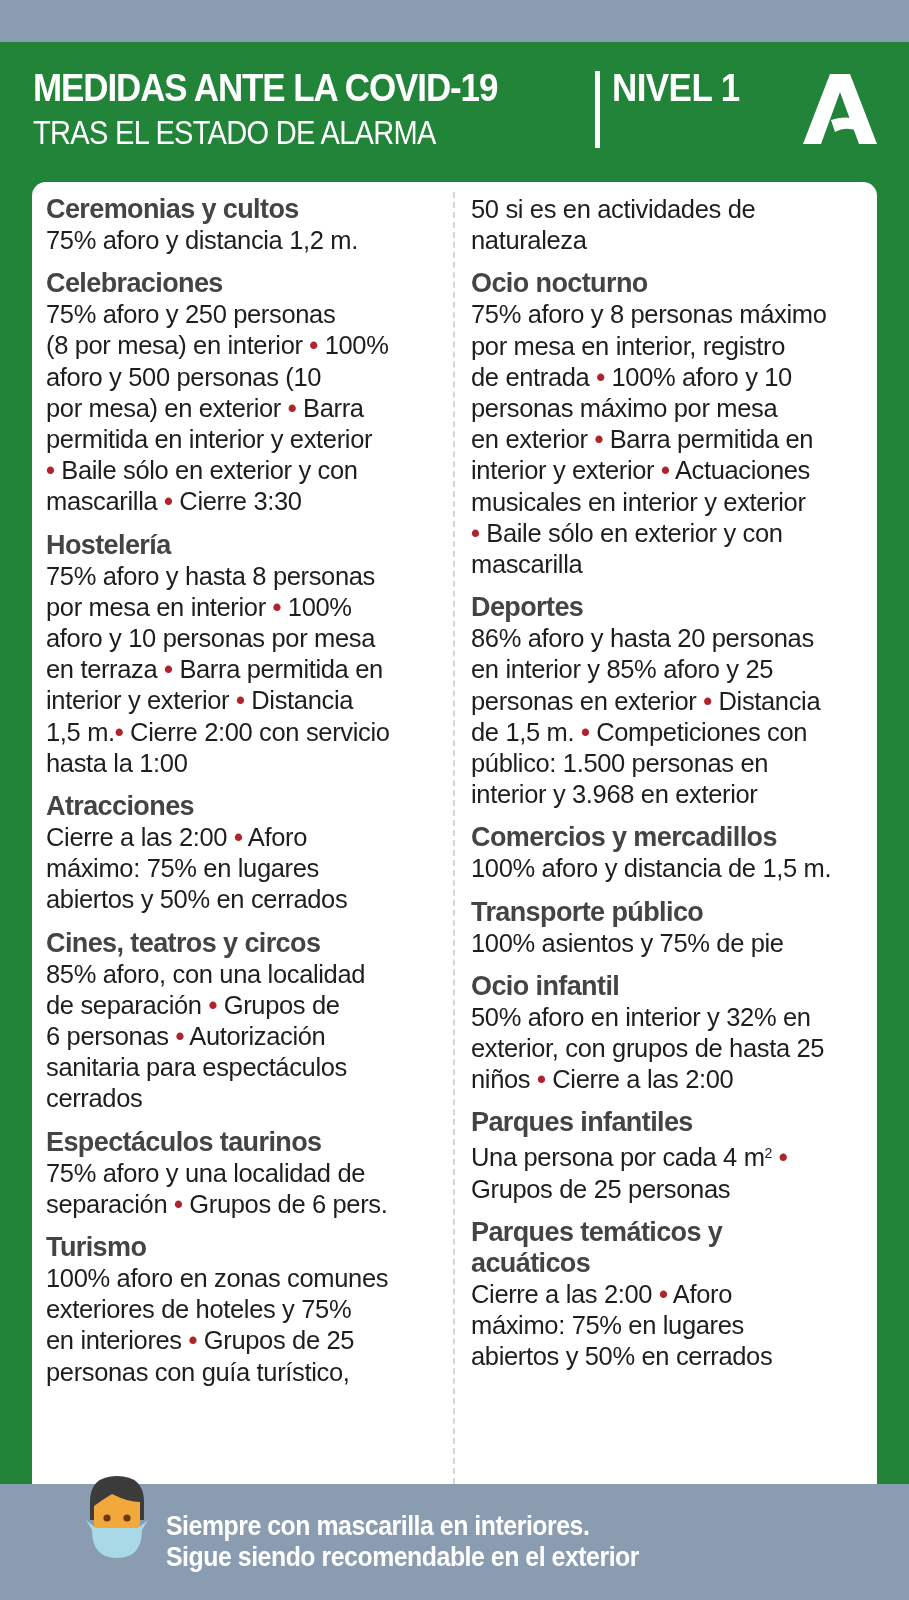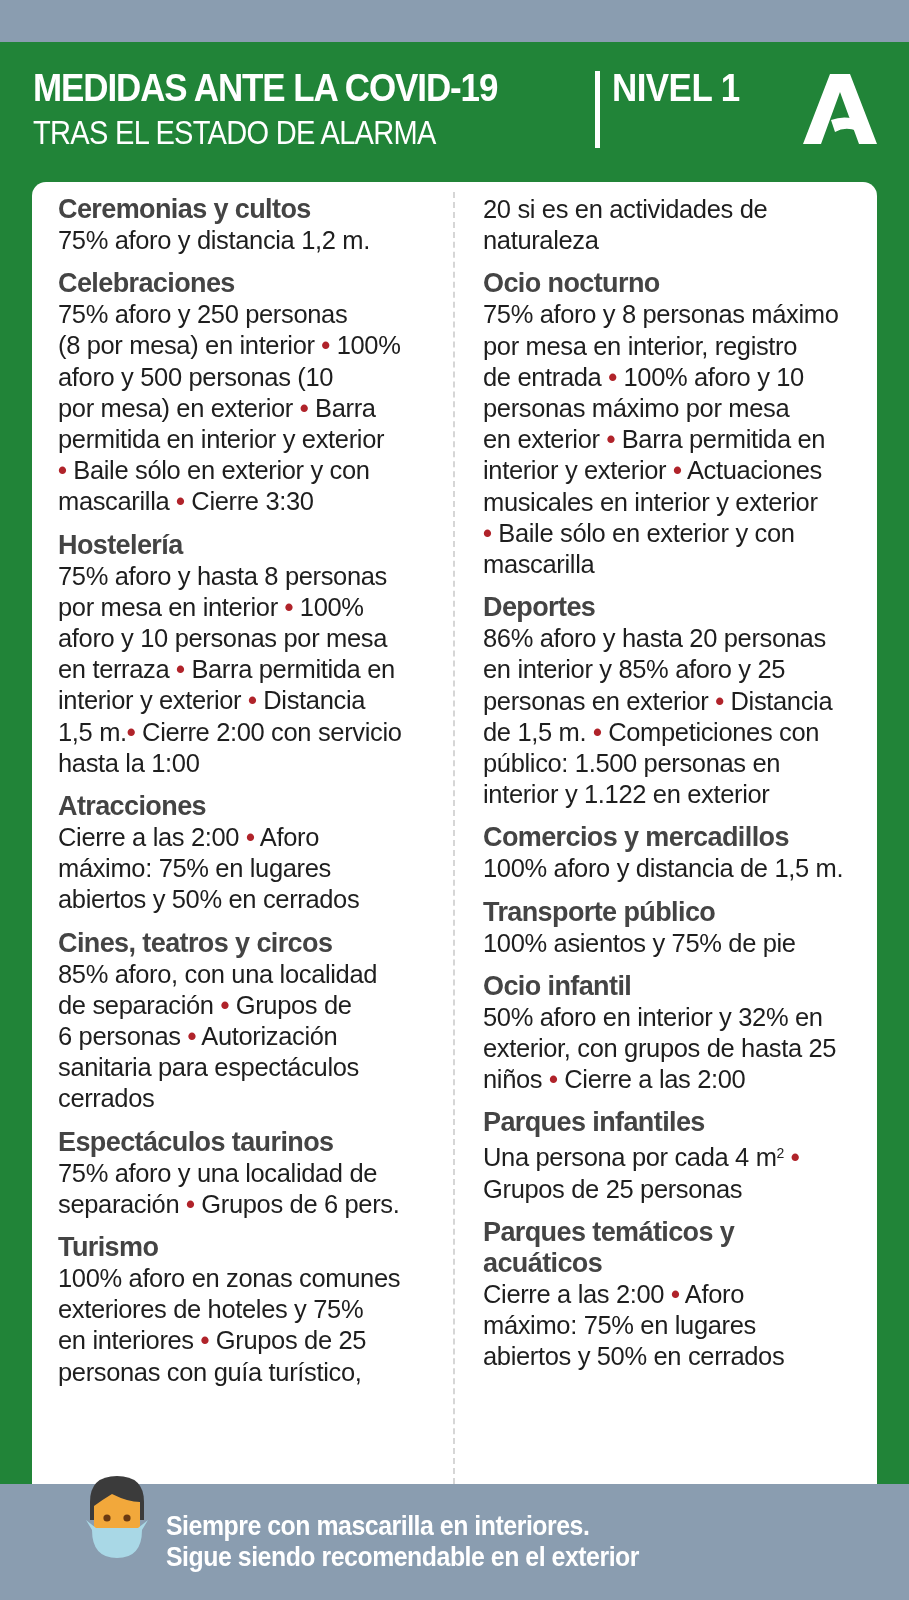--- a/index.html
+++ b/index.html
@@ -39,21 +39,21 @@
     background: #ffffff; border-radius: 14px 14px 0 0;
   }
   .divider {
     position: absolute; left: 421px; top: 10px; bottom: 0; width: 0;
     border-left: 2px dashed #d6d6d6;
   }
   .col { position: absolute; top: 12px; }
   .col-left { left: 14px; width: 400px; }
   .col-right { left: 439px; width: 410px; }
 
-  .section { margin-bottom: 12px; margin-left: 12px; }
+  .section { margin-bottom: 12px; }
   .section-title {
     color: #444444; font-weight: bold; font-size: 27px; line-height: 31px;
     letter-spacing: -0.6px; white-space: nowrap;
   }
   .section-body {
     color: #1e1e1e; font-size: 25.5px; line-height: 31.2px; letter-spacing: -0.35px;
   }
   .line { display: block; white-space: nowrap; }
   .dot { color: #b0232a; font-weight: bold; }
   sup { font-size: 14px; vertical-align: 8px; }
@@ -150,21 +150,21 @@
           <span class="line">100% aforo en zonas comunes</span>
           <span class="line">exteriores de hoteles y 75%</span>
           <span class="line">en interiores <span class="dot">•</span> Grupos de 25</span>
           <span class="line">personas con guía turístico,</span>
         </div>
       </div>
     </div>
   <div class="col col-right" id="col-right">
       <div class="section">
         <div class="section-body">
-          <span class="line">20 si es en actividades de</span>
+          <span class="line">50 si es en actividades de</span>
           <span class="line">naturaleza</span>
         </div>
       </div>
       <div class="section">
         <div class="section-title">Ocio nocturno</div>
         <div class="section-body">
           <span class="line">75% aforo y 8 personas máximo</span>
           <span class="line">por mesa en interior, registro</span>
           <span class="line">de entrada <span class="dot">•</span> 100% aforo y 10</span>
           <span class="line">personas máximo por mesa</span>
@@ -176,21 +176,21 @@
         </div>
       </div>
       <div class="section">
         <div class="section-title">Deportes</div>
         <div class="section-body">
           <span class="line">86% aforo y hasta 20 personas</span>
           <span class="line">en interior y 85% aforo y 25</span>
           <span class="line">personas en exterior <span class="dot">•</span> Distancia</span>
           <span class="line">de 1,5 m. <span class="dot">•</span> Competiciones con</span>
           <span class="line">público: 1.500 personas en</span>
-          <span class="line">interior y 1.122 en exterior</span>
+          <span class="line">interior y 3.968 en exterior</span>
         </div>
       </div>
       <div class="section">
         <div class="section-title">Comercios y mercadillos</div>
         <div class="section-body">
           <span class="line">100% aforo y distancia de 1,5 m.</span>
         </div>
       </div>
       <div class="section">
         <div class="section-title">Transporte público</div>

